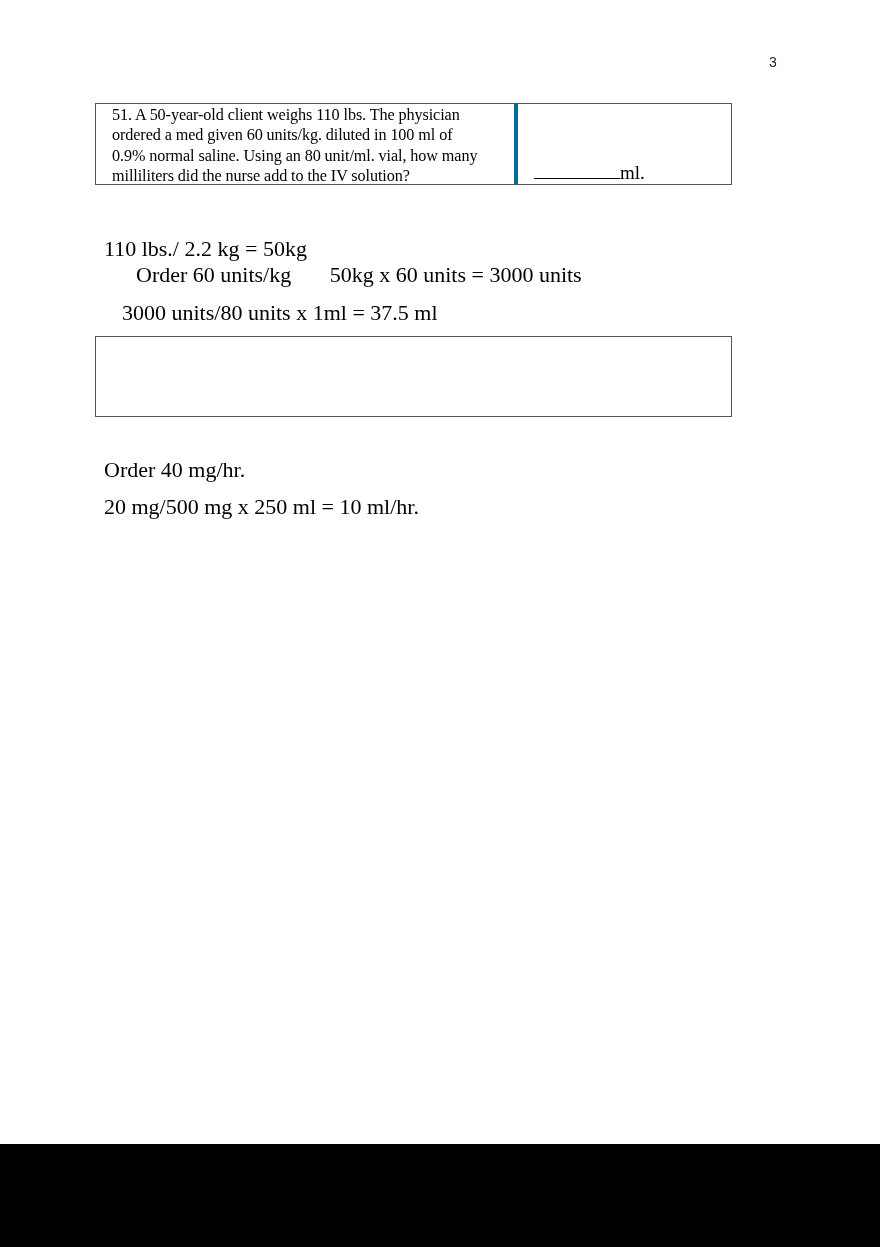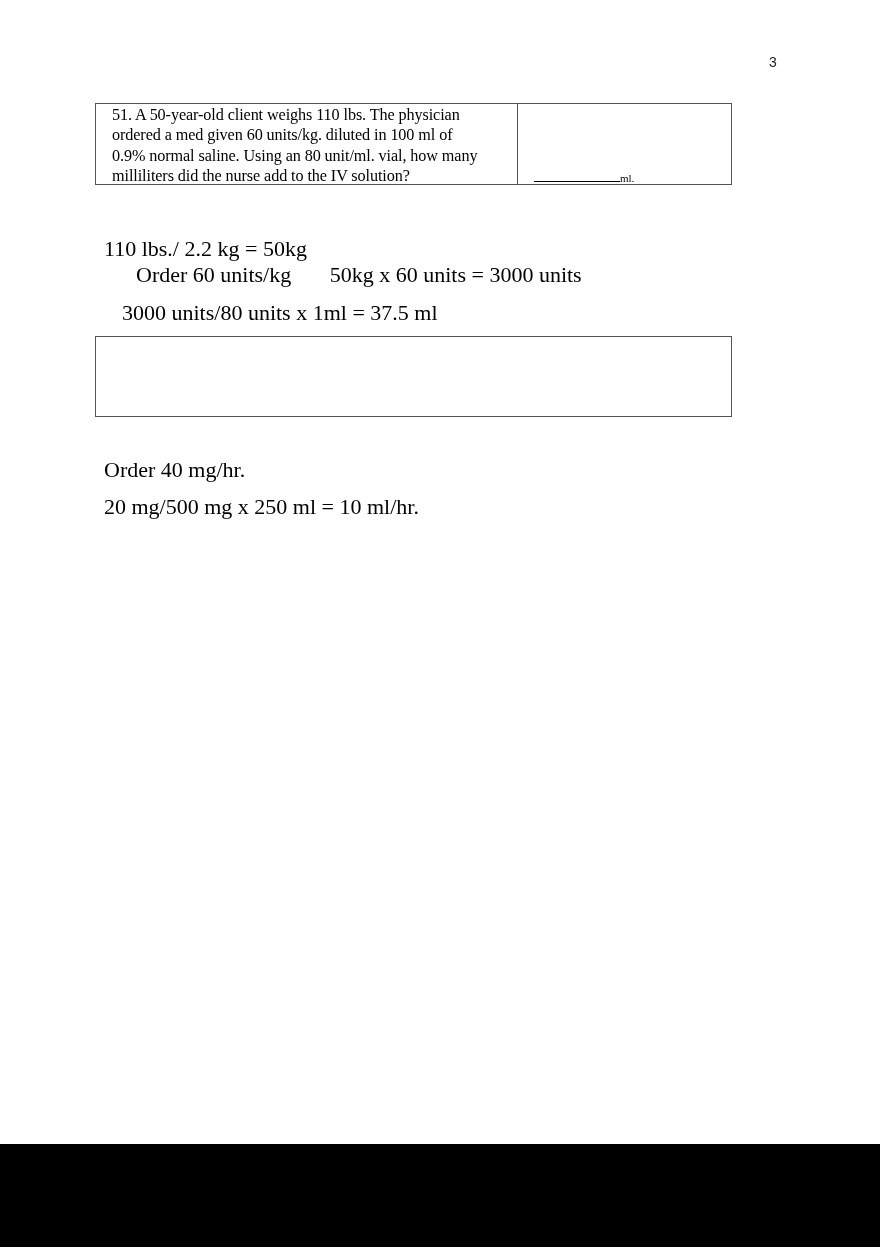--- a/index.html
+++ b/index.html
@@ -36,31 +36,31 @@
       width: 637px;
       border: 1px solid #555;
       display: flex;
       box-sizing: border-box;
     }
     .qtable.q51 { top: 103px; height: 82px; }
     .qtable.q54 { top: 336px; height: 81px; }
     .qcell {
       width: 422px;
       box-sizing: border-box;
-      border-right: 1px solid #0369a1;
+      border-right: 4px solid #0369a1;
       padding: 1px 0 0 16px;
       font-size: 16.2px;
       line-height: 20.3px;
       white-space: pre-line;
       letter-spacing: -0.1px;
     }
     .acell {
       flex: 1;
       position: relative;
-      font-size: 11px;
+      font-size: 19px;
     }
     .answer {
       position: absolute;
       left: 16px;
       white-space: nowrap;
     }
     .q51 .answer { bottom: 0px; }
     .q54 .answer { top: 40px; }
     .blank {
       display: inline-block;

